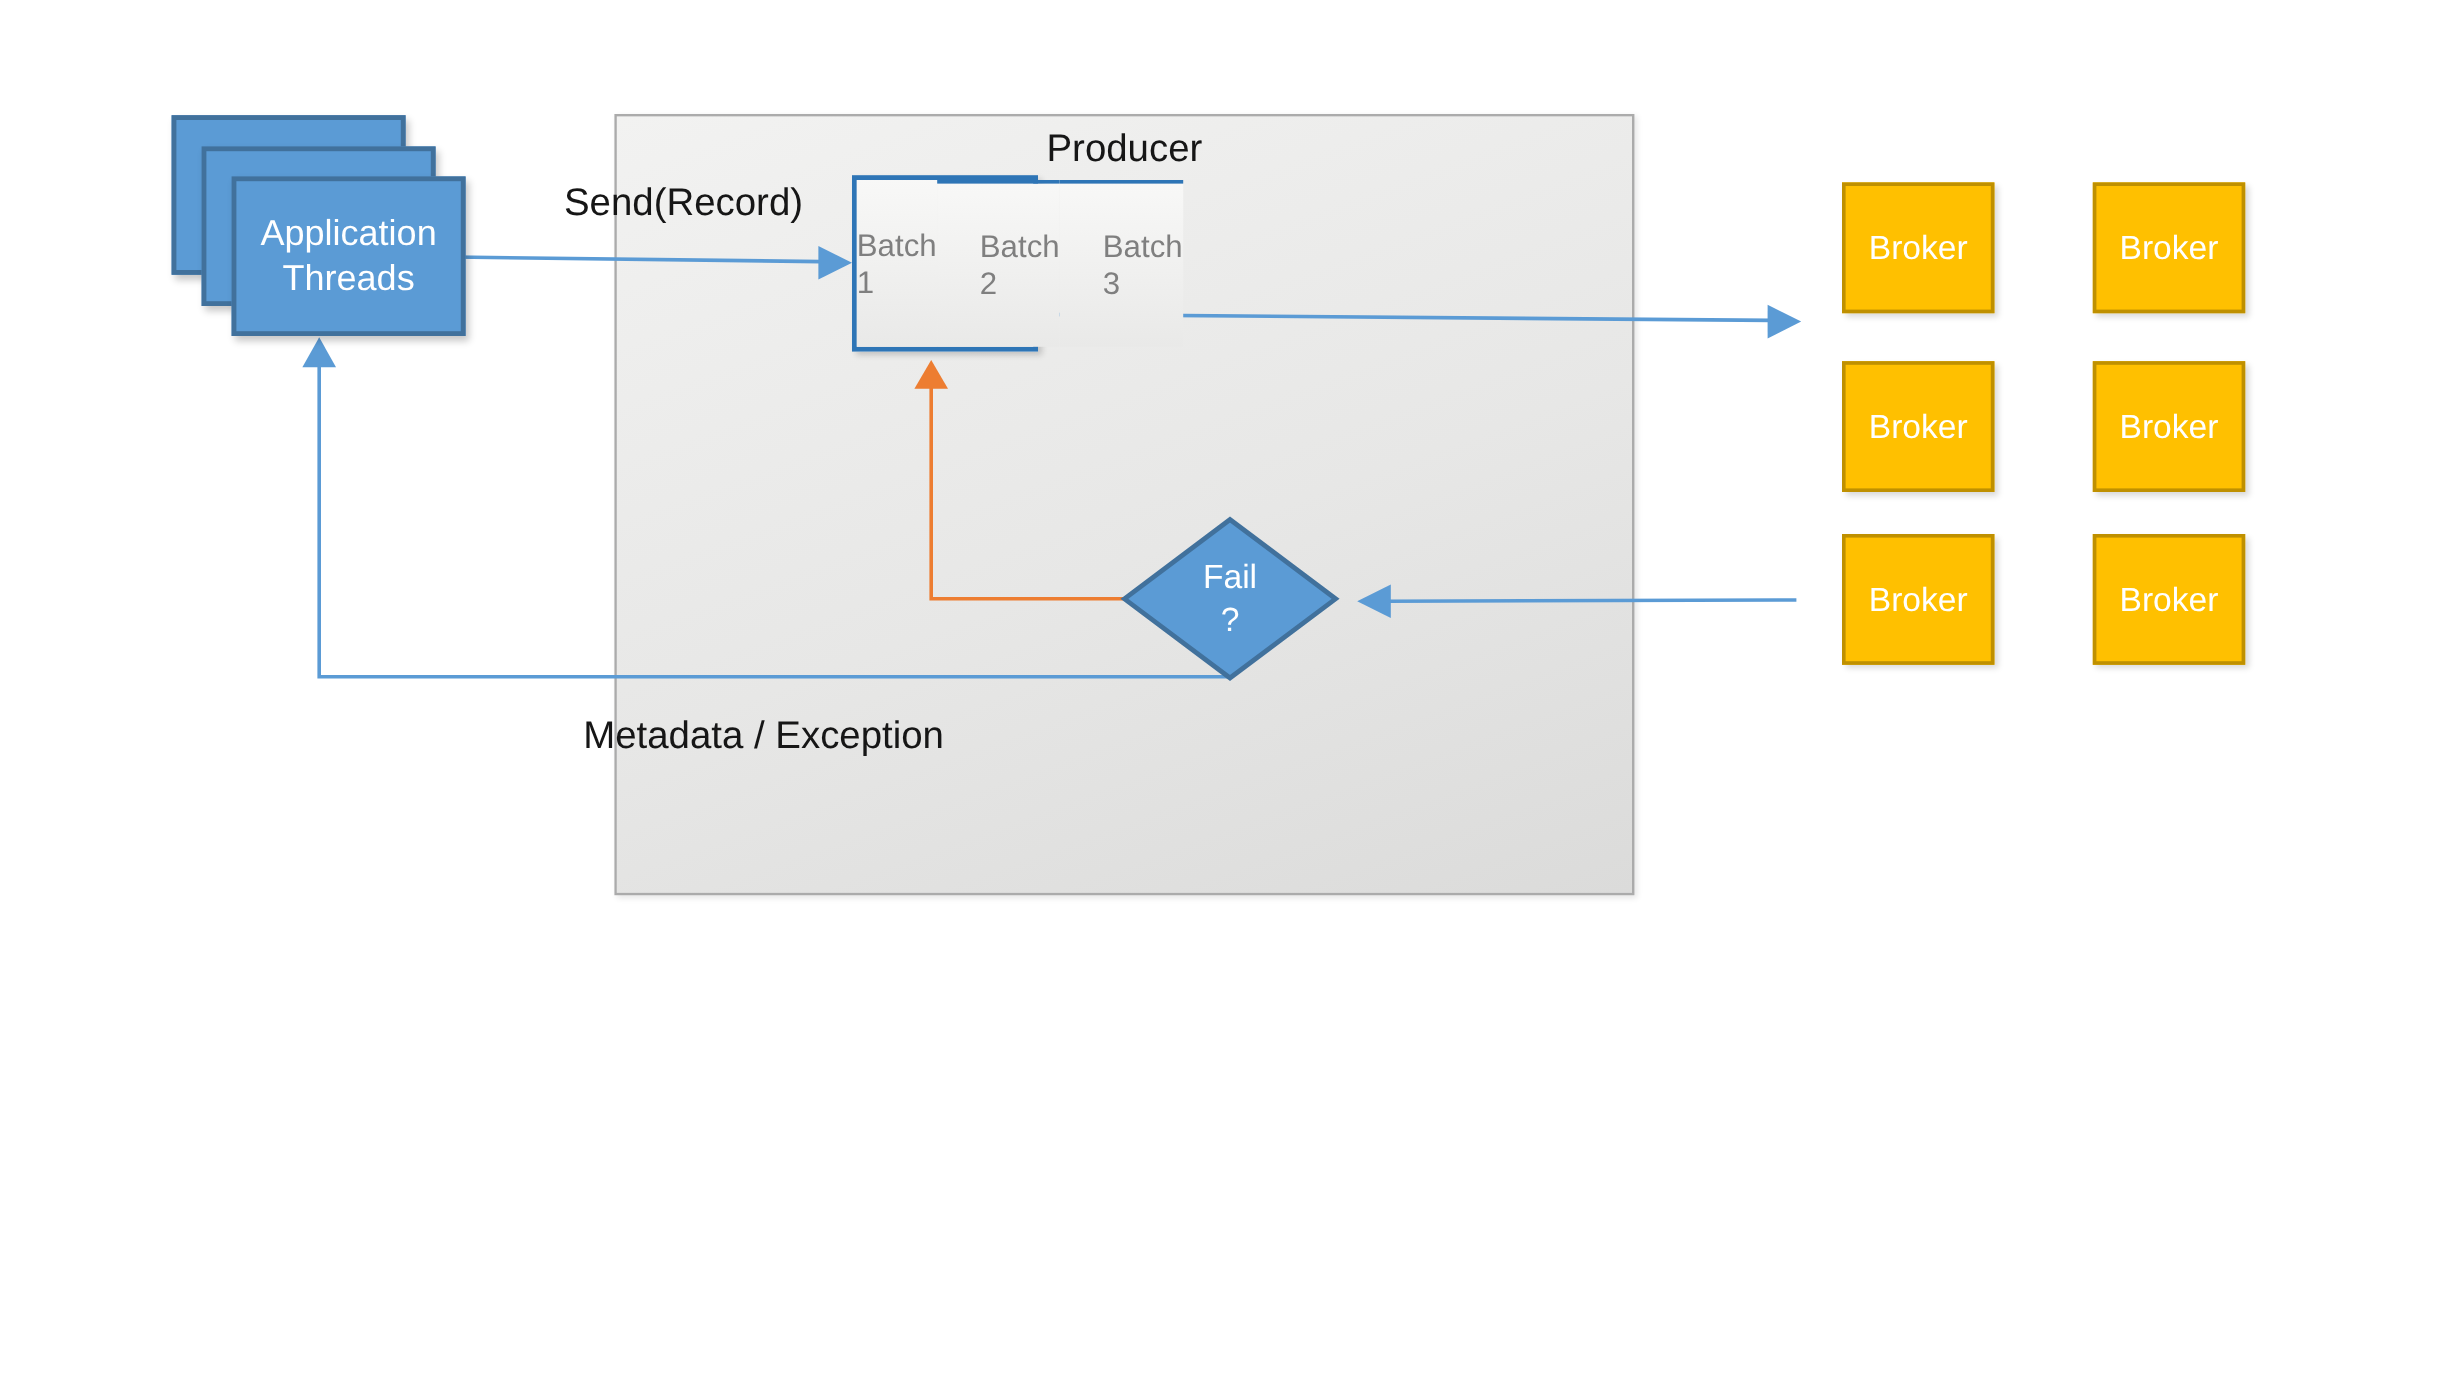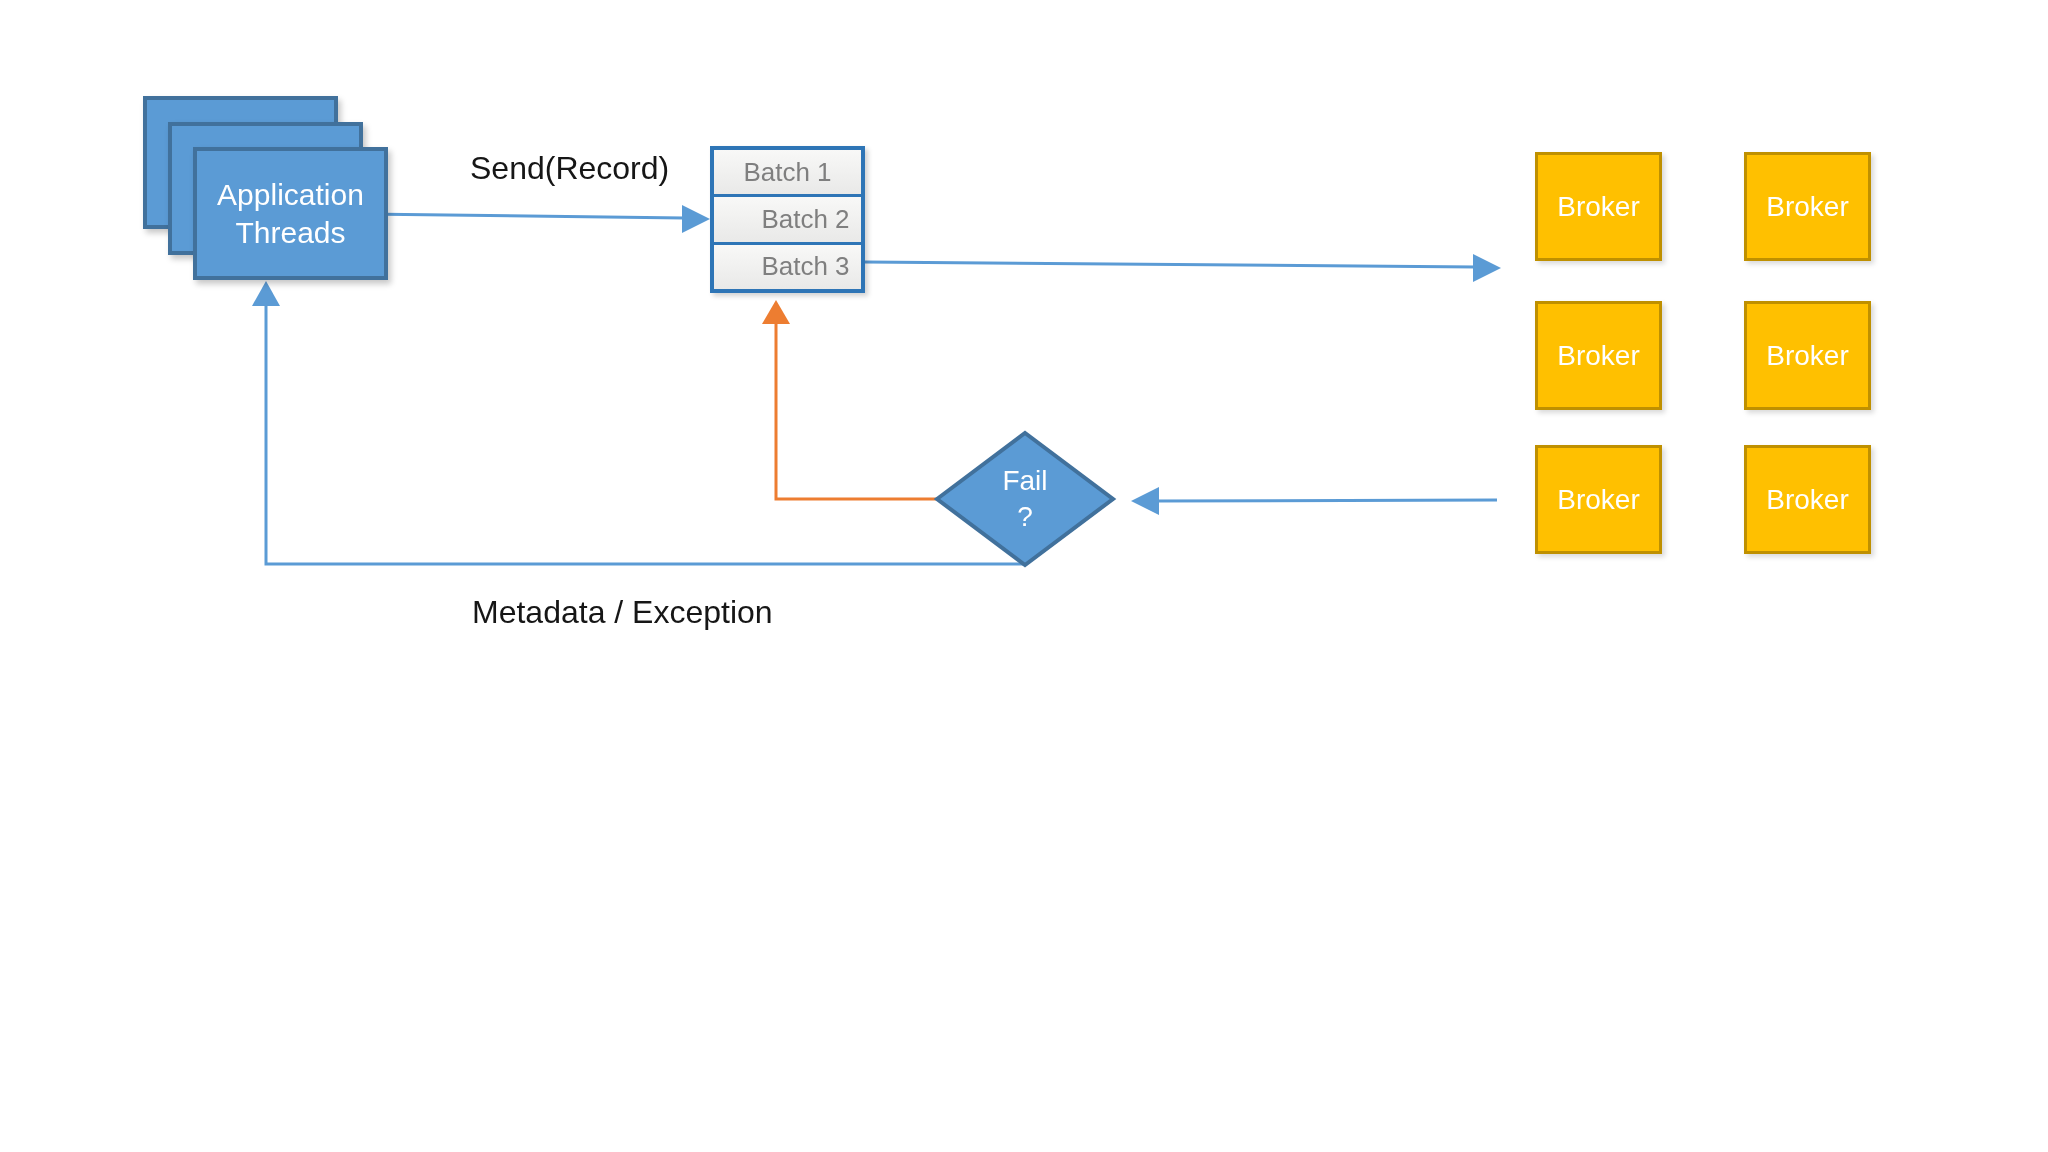--- a/index.html
+++ b/index.html
@@ -40,21 +40,21 @@
   .app-back{left:118px; top:96px;}
   .app-mid{left:143px; top:122px;}
   .app-front{
     left:168px; top:147px;
     display:flex; align-items:center; justify-content:center; text-align:center;
     color:var(--white); font-size:30px; line-height:1.25;
   }
   
   .batch-stack{
     position:absolute; left:710px; top:146px; width:155px; height:147px; box-sizing:border-box;
-    border:4px solid var(--batch-border); display:flex; flex-direction:column;
+    border:4px solid var(--batch-border); display:flex; flex-direction:row;
     box-shadow:3px 3px 5px rgba(0,0,0,0.18);
   }
   .batch-cell{
     flex:1; display:flex; align-items:center; justify-content:center;
     background:linear-gradient(180deg,#f8f8f7 0%,#e9e9e8 100%);
     color:var(--batch-text); font-size:26px;
   }
   .batch-cell + .batch-cell{border-top:3px solid var(--batch-border);padding-left:36px;}
   
   .diamond-svg{position:absolute; left:929px; top:425px; width:192px; height:148px;}
@@ -71,27 +71,30 @@
     display:flex; align-items:center; justify-content:center;
     color:var(--white); font-size:28px;
     box-shadow:3px 3px 5px rgba(0,0,0,0.15);
   }
   .broker.r1c1{left:1535px; top:152px;}  .broker.r1c2{left:1744px; top:152px;}
   .broker.r2c1{left:1535px; top:301px;}  .broker.r2c2{left:1744px; top:301px;}
   .broker.r3c1{left:1535px; top:445px;}  .broker.r3c2{left:1744px; top:445px;}
   
   .flow-label{position:absolute; color:var(--text-dark); font-size:32px; white-space:nowrap;}
   .label-send{left:470px; top:150px;}
-  .label-metadata{left:472px; top:594px;}
+  .label-metadata{left:486px; top:594px;}
 </style>
 </head>
 <body>
 
 <div class="stage">
 
+  <div class="producer">
+    <div class="producer-title">Producer</div>
+  </div>
 
   <svg class="arrows" viewBox="0 0 2048 1152">
     <g>
       <line class="s-blue" x1="363" y1="214" x2="684" y2="218"></line>
       <polygon class="f-blue" points="710,219 682,205 682,233"></polygon>
     </g>
     <g>
       <line class="s-blue" x1="865" y1="262" x2="1476" y2="267"></line>
       <polygon class="f-blue" points="1501,268 1473,254 1473,282"></polygon>
     </g>

